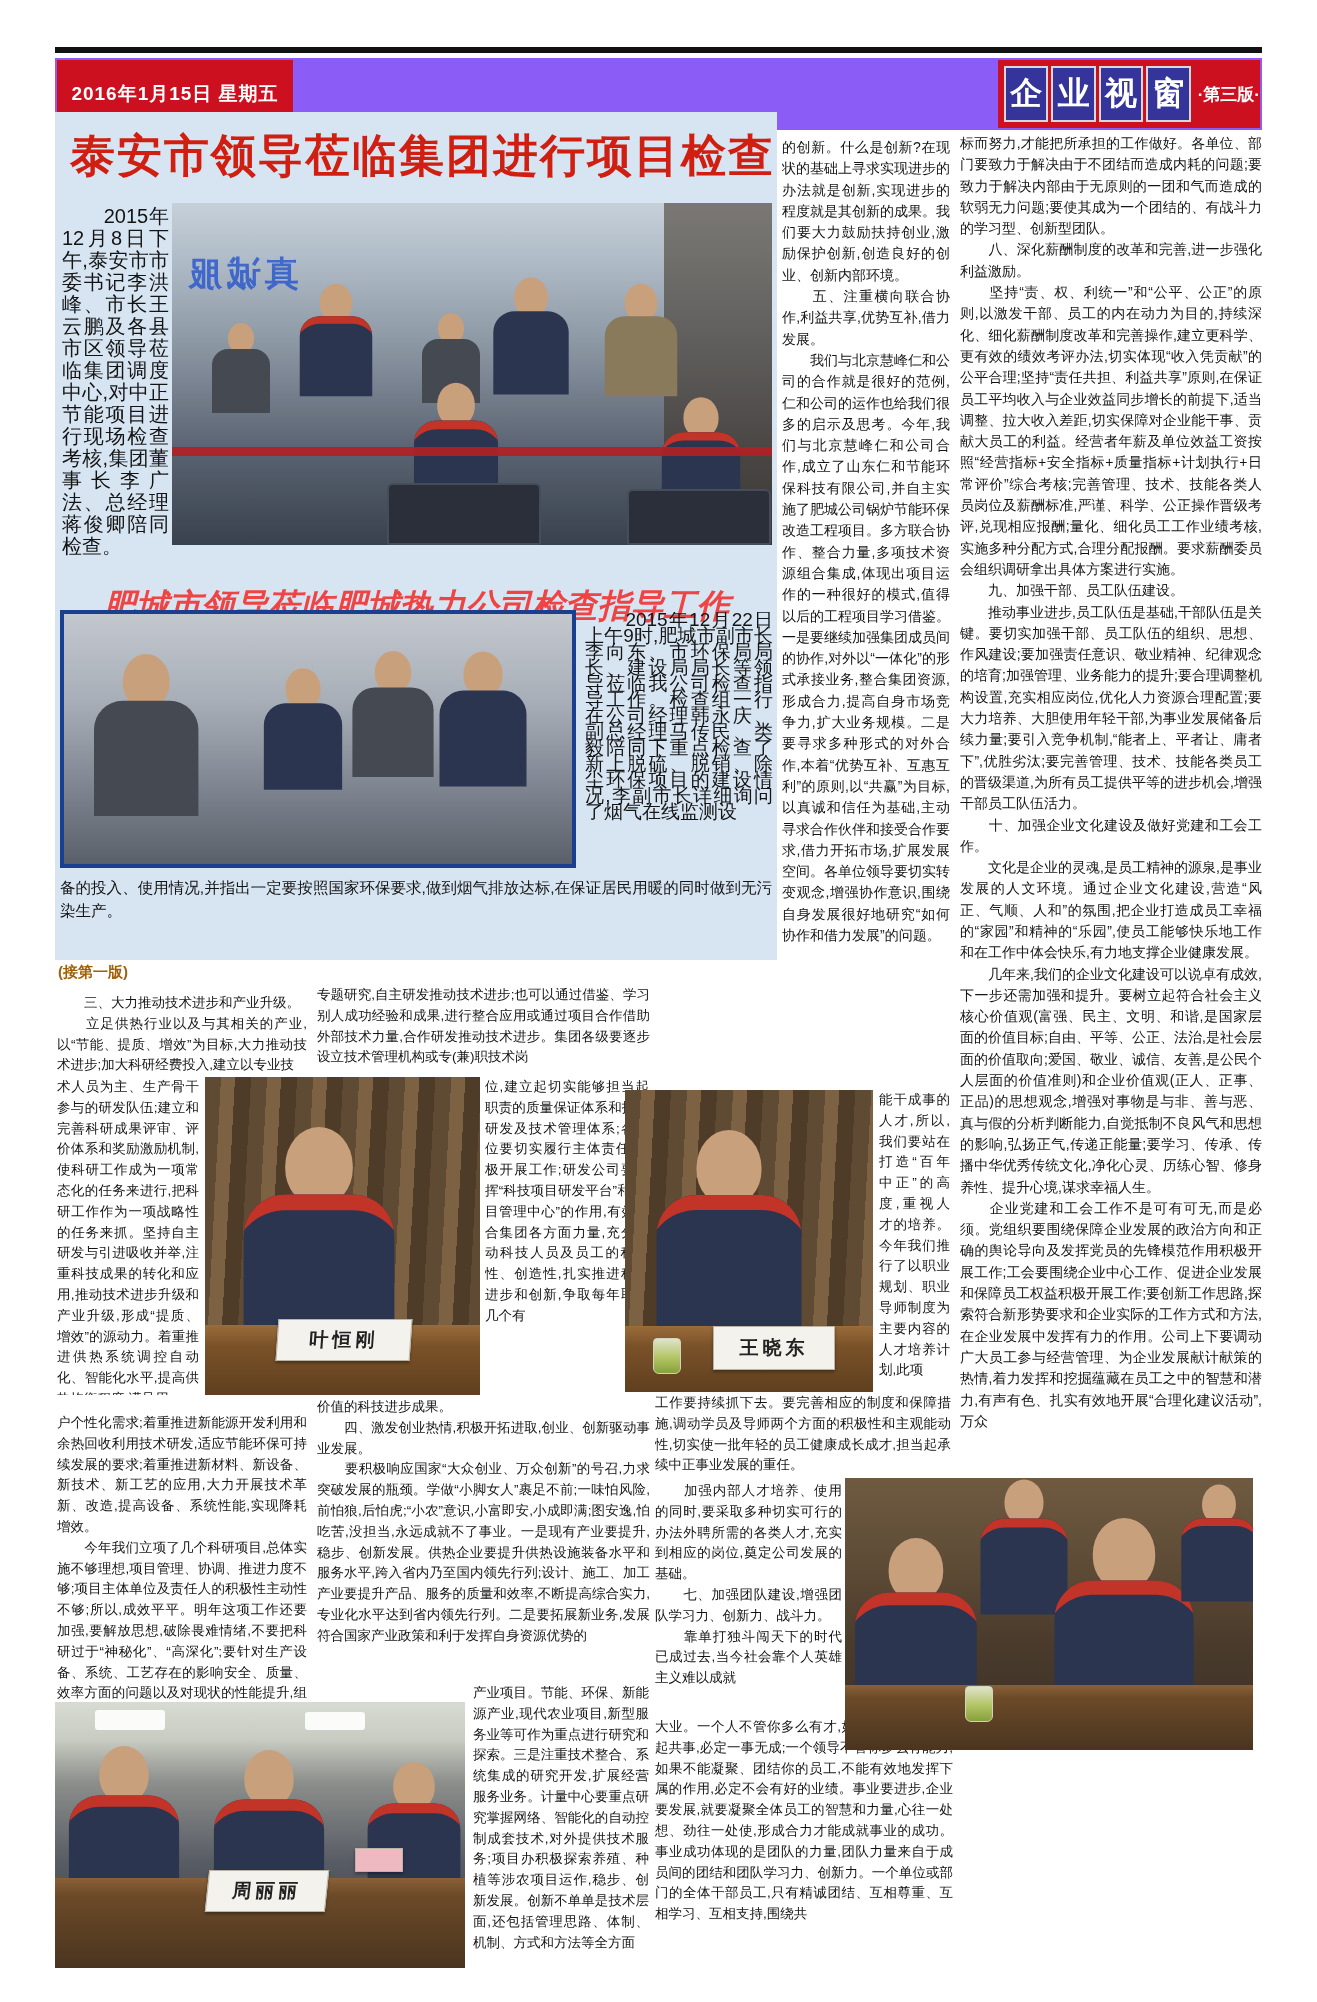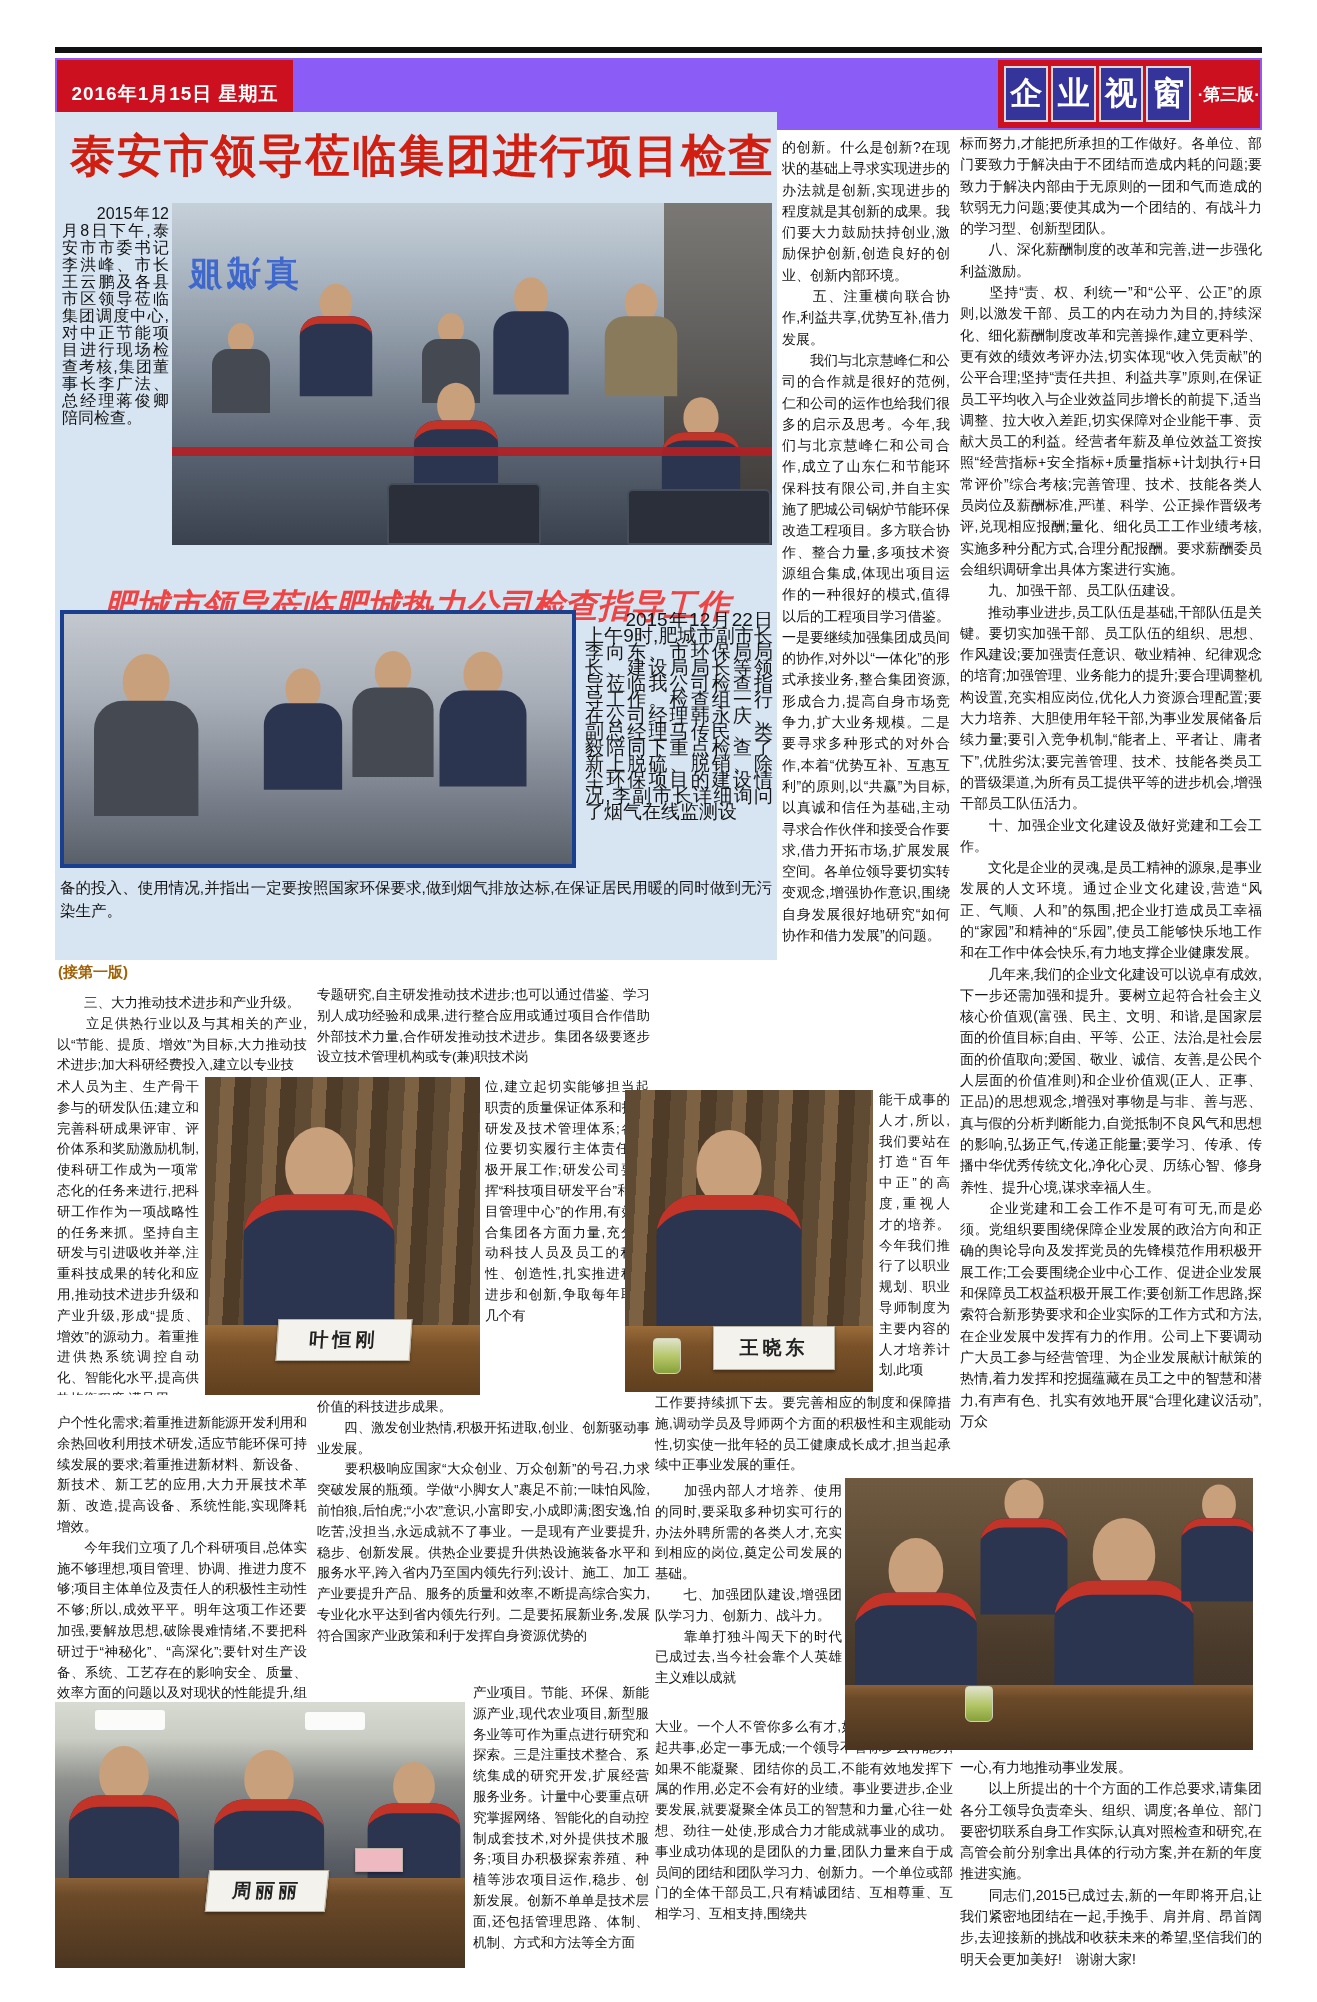--- a/index.html
+++ b/index.html
@@ -19,21 +19,21 @@
   .edition{color:#fff;font-size:17px;font-weight:bold;margin-left:4px;white-space:nowrap;}
   
   .block{position:absolute;left:55px;top:112px;width:722px;height:848px;background:#d7e5f2;}
   .h1red{position:absolute;left:70px;top:126px;width:692px;height:58px;color:#d01f10;font-weight:bold;
          font-size:45px;letter-spacing:2px;text-align:center;white-space:nowrap;}
   .h2blue{position:absolute;left:70px;top:552px;width:692px;height:46px;color:#ef4444;font-weight:bold;font-style:italic;
          font-size:33px;text-align:center;white-space:nowrap;font-family:"DejaVu Serif", serif;margin-top:32px;}
   
   .tx{position:absolute;font-size:13.5px;line-height:20.8px;color:#141414;text-align:justify;
       white-space:pre-line;overflow:hidden;}
-  .tx.big{font-size:16px;line-height:17px;}
+  .tx.big{font-size:20px;line-height:22px;}
   .tx.a2{font-size:19px;line-height:16px;}
   .tx.cap{font-size:15.5px;line-height:23px;}
   .tx.wide{font-size:14px;line-height:21.3px;}
   .tag{position:absolute;left:58px;top:963px;font-size:15px;font-weight:bold;color:#a16207;}
   
   .photo{position:absolute;overflow:hidden;background:#888;}
   .ph1{background:linear-gradient(180deg,#c6d0d9 0%,#b0bcc7 16%,#8e99a6 40%,#5a6371 72%,#39414e 100%);}
   .ph2{border:4px solid #1b3f8f;background:linear-gradient(180deg,#c3c8cf 0%,#a8aeb7 35%,#7d848f 70%,#5a6069 100%);}
   .phmeet{background:repeating-linear-gradient(93deg,#5f4a33 0 16px,#7d6143 16px 30px,#4e3b28 30px 46px);}
   .phbl{background:linear-gradient(180deg,#d8dbd2 0%,#c9ccc2 14%,#8d8f8c 30%,#585c64 60%,#3c3a38 100%);}
@@ -184,23 +184,20 @@
 　　我们与北京慧峰仁和公司的合作就是很好的范例,仁和公司的运作也给我们很多的启示及思考。今年,我们与北京慧峰仁和公司合作,成立了山东仁和节能环保科技有限公司,并自主实施了肥城公司锅炉节能环保改造工程项目。多方联合协作、整合力量,多项技术资源组合集成,体现出项目运作的一种很好的模式,值得以后的工程项目学习借鉴。一是要继续加强集团成员间的协作,对外以“一体化”的形式承接业务,整合集团资源,形成合力,提高自身市场竞争力,扩大业务规模。二是要寻求多种形式的对外合作,本着“优势互补、互惠互利”的原则,以“共赢”为目标,以真诚和信任为基础,主动寻求合作伙伴和接受合作要求,借力开拓市场,扩展发展空间。各单位领导要切实转变观念,增强协作意识,围绕自身发展很好地研究“如何协作和借力发展”的问题。</div>
   <div class="tx wide" style="left:960px;top:133px;width:302px;height:1340px;">标而努力,才能把所承担的工作做好。各单位、部门要致力于解决由于不团结而造成内耗的问题;要致力于解决内部由于无原则的一团和气而造成的软弱无力问题;要使其成为一个团结的、有战斗力的学习型、创新型团队。
 　　八、深化薪酬制度的改革和完善,进一步强化利益激励。
 　　坚持“责、权、利统一”和“公平、公正”的原则,以激发干部、员工的内在动力为目的,持续深化、细化薪酬制度改革和完善操作,建立更科学、更有效的绩效考评办法,切实体现“收入凭贡献”的公平合理;坚持“责任共担、利益共享”原则,在保证员工平均收入与企业效益同步增长的前提下,适当调整、拉大收入差距,切实保障对企业能干事、贡献大员工的利益。经营者年薪及单位效益工资按照“经营指标+安全指标+质量指标+计划执行+日常评价”综合考核;完善管理、技术、技能各类人员岗位及薪酬标准,严谨、科学、公正操作晋级考评,兑现相应报酬;量化、细化员工工作业绩考核,实施多种分配方式,合理分配报酬。要求薪酬委员会组织调研拿出具体方案进行实施。
 　　九、加强干部、员工队伍建设。
 　　推动事业进步,员工队伍是基础,干部队伍是关键。要切实加强干部、员工队伍的组织、思想、作风建设;要加强责任意识、敬业精神、纪律观念的培育;加强管理、业务能力的提升;要合理调整机构设置,充实相应岗位,优化人力资源合理配置;要大力培养、大胆使用年轻干部,为事业发展储备后续力量;要引入竞争机制,“能者上、平者让、庸者下”,优胜劣汰;要完善管理、技术、技能各类员工的晋级渠道,为所有员工提供平等的进步机会,增强干部员工队伍活力。
 　　十、加强企业文化建设及做好党建和工会工作。
 　　文化是企业的灵魂,是员工精神的源泉,是事业发展的人文环境。通过企业文化建设,营造“风正、气顺、人和”的氛围,把企业打造成员工幸福的“家园”和精神的“乐园”,使员工能够快乐地工作和在工作中体会快乐,有力地支撑企业健康发展。
 　　几年来,我们的企业文化建设可以说卓有成效,下一步还需加强和提升。要树立起符合社会主义核心价值观(富强、民主、文明、和谐,是国家层面的价值目标;自由、平等、公正、法治,是社会层面的价值取向;爱国、敬业、诚信、友善,是公民个人层面的价值准则)和企业价值观(正人、正事、正品)的思想观念,增强对事物是与非、善与恶、真与假的分析判断能力,自觉抵制不良风气和思想的影响,弘扬正气,传递正能量;要学习、传承、传播中华优秀传统文化,净化心灵、历练心智、修身养性、提升心境,谋求幸福人生。
 　　企业党建和工会工作不是可有可无,而是必须。党组织要围绕保障企业发展的政治方向和正确的舆论导向及发挥党员的先锋模范作用积极开展工作;工会要围绕企业中心工作、促进企业发展和保障员工权益积极开展工作;要创新工作思路,探索符合新形势要求和企业实际的工作方式和方法,在企业发展中发挥有力的作用。公司上下要调动广大员工参与经营管理、为企业发展献计献策的热情,着力发挥和挖掘蕴藏在员工之中的智慧和潜力,有声有色、扎实有效地开展“合理化建议活动”,万众</div>
-  <div class="tx wide" style="left:960px;top:1757px;width:302px;height:240px;">一心,有力地推动事业发展。
-　　以上所提出的十个方面的工作总要求,请集团各分工领导负责牵头、组织、调度;各单位、部门要密切联系自身工作实际,认真对照检查和研究,在高管会前分别拿出具体的行动方案,并在新的年度推进实施。
-　　同志们,2015已成过去,新的一年即将开启,让我们紧密地团结在一起,手挽手、肩并肩、昂首阔步,去迎接新的挑战和收获未来的希望,坚信我们的明天会更加美好!　谢谢大家!</div>
 
   <div class="photo phbl" style="left:55px;top:1702px;width:410px;height:266px;">
     <div style="position:absolute;left:40px;top:8px;width:70px;height:20px;background:#fff;opacity:.9;border-radius:3px;"></div>
     <div style="position:absolute;left:250px;top:10px;width:60px;height:18px;background:#fff;opacity:.9;border-radius:3px;"></div>
     <div class="person red" style="left:40px;top:44px;transform:scale(1.9);transform-origin:top center;">
         <div class="hd"></div>
         <div class="bd"></div>
       </div>
     <div class="person red" style="left:185px;top:48px;transform:scale(1.9);transform-origin:top center;">
         <div class="hd"></div>

